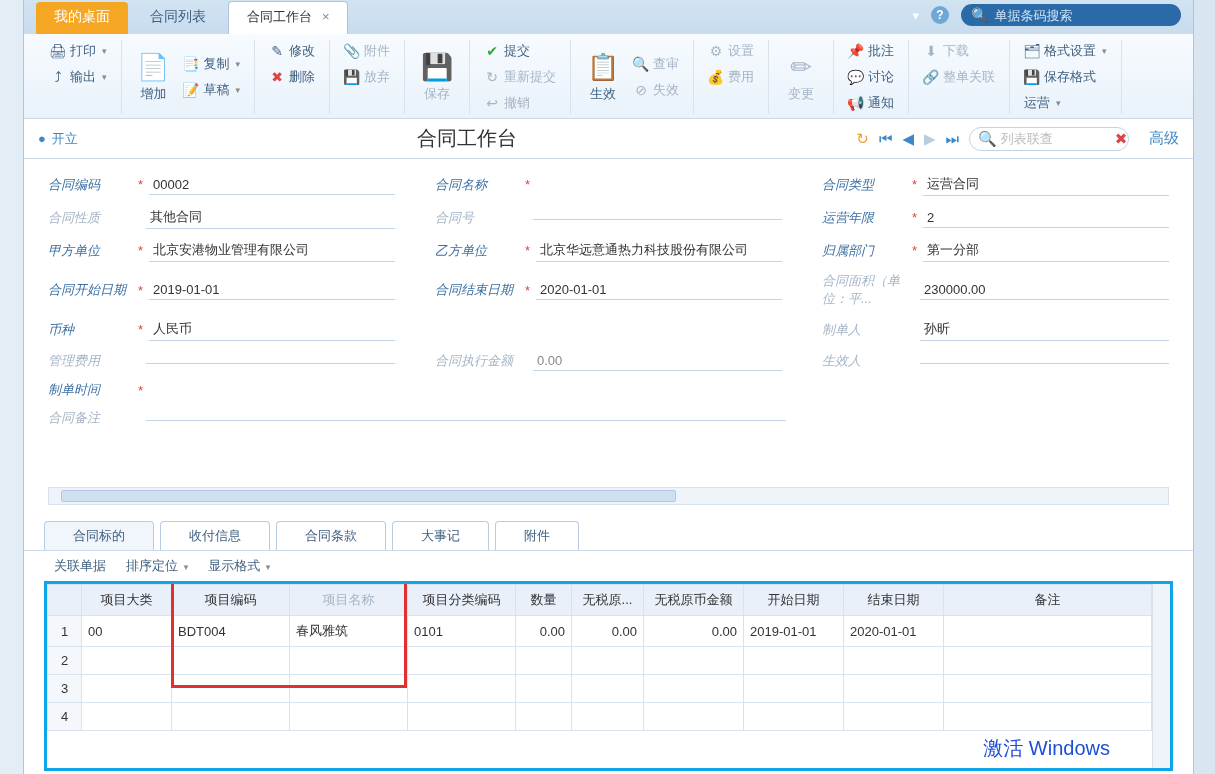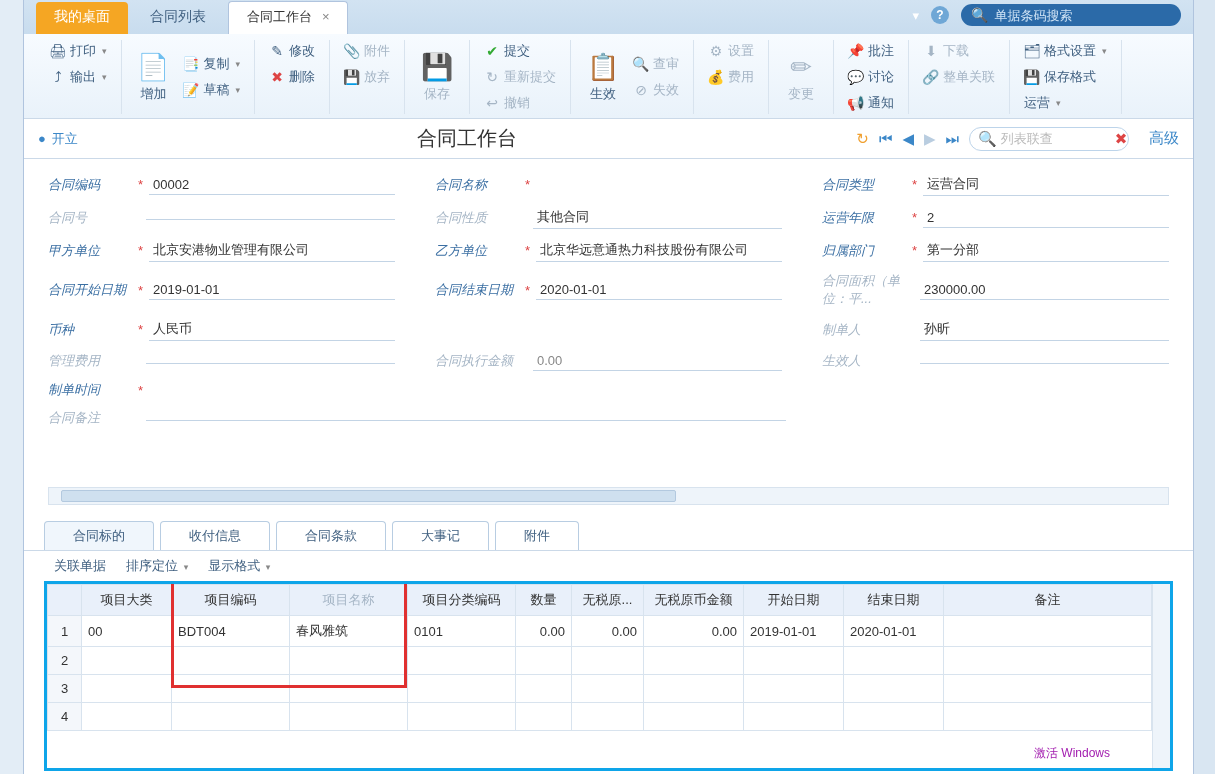--- a/index.html
+++ b/index.html
@@ -65,21 +65,21 @@
   
   .gridwrap{border:3px solid #0ea5e9;margin:0 20px;height:190px;overflow:hidden;position:relative;background:#fff;}
   table.grid{border-collapse:collapse;width:100%;table-layout:fixed;}
   table.grid th,table.grid td{border:1px solid #d8e3ee;padding:6px 6px;font-size:13px;white-space:nowrap;overflow:hidden;}
   table.grid th{background:#e9f0fa;color:#333;font-weight:normal;text-align:center;}
   table.grid td{color:#333;}
   table.grid td.num{text-align:right;}
   .rownum{width:32px;text-align:center;background:#f4f7fb;color:#666;}
   .highlight-box{position:absolute;border:3px solid #e03030;pointer-events:none;}
   .vscroll-stub{width:18px;background:#eef4fa;border-left:1px solid #d8e3ee;}
-  .watermark{position:absolute;right:60px;bottom:6px;color:#a21caf;font-size:12px;pointer-events:none;}
+  .watermark{position:absolute;right:60px;bottom:6px;color:#1d4ed8;font-size:20px;pointer-events:none;}
   .right-stub{width:22px;background:#d9e6f2;border-left:1px solid #b0c4de;}
 </style>
 </head>
 <body>
 
 <div class="app">
   <div class="sidebar-stub"></div>
   <div class="main">
 
     <div class="tabstrip">
@@ -273,28 +273,28 @@
             <span class="flabel">合同名称</span>
             <span class="req">*</span>
           </div>
         <div class="field">
             <span class="flabel">合同类型</span>
             <span class="req">*</span>
             <span class="fval">运营合同</span>
           </div>
 
         <div class="field">
+            <span class="flabel dim">合同性质</span>
+            <span class="noreq"></span>
+            <span class="fval">其他合同</span>
+          </div>
+        <div class="field">
             <span class="flabel dim">合同号</span>
             <span class="noreq"></span>
             <span class="fval"></span>
-          </div>
-        <div class="field">
-            <span class="flabel dim">合同性质</span>
-            <span class="noreq"></span>
-            <span class="fval">其他合同</span>
           </div>
         <div class="field">
             <span class="flabel">运营年限</span>
             <span class="req">*</span>
             <span class="fval">2</span>
           </div>
 
         <div class="field">
             <span class="flabel">甲方单位</span>
             <span class="req">*</span>

